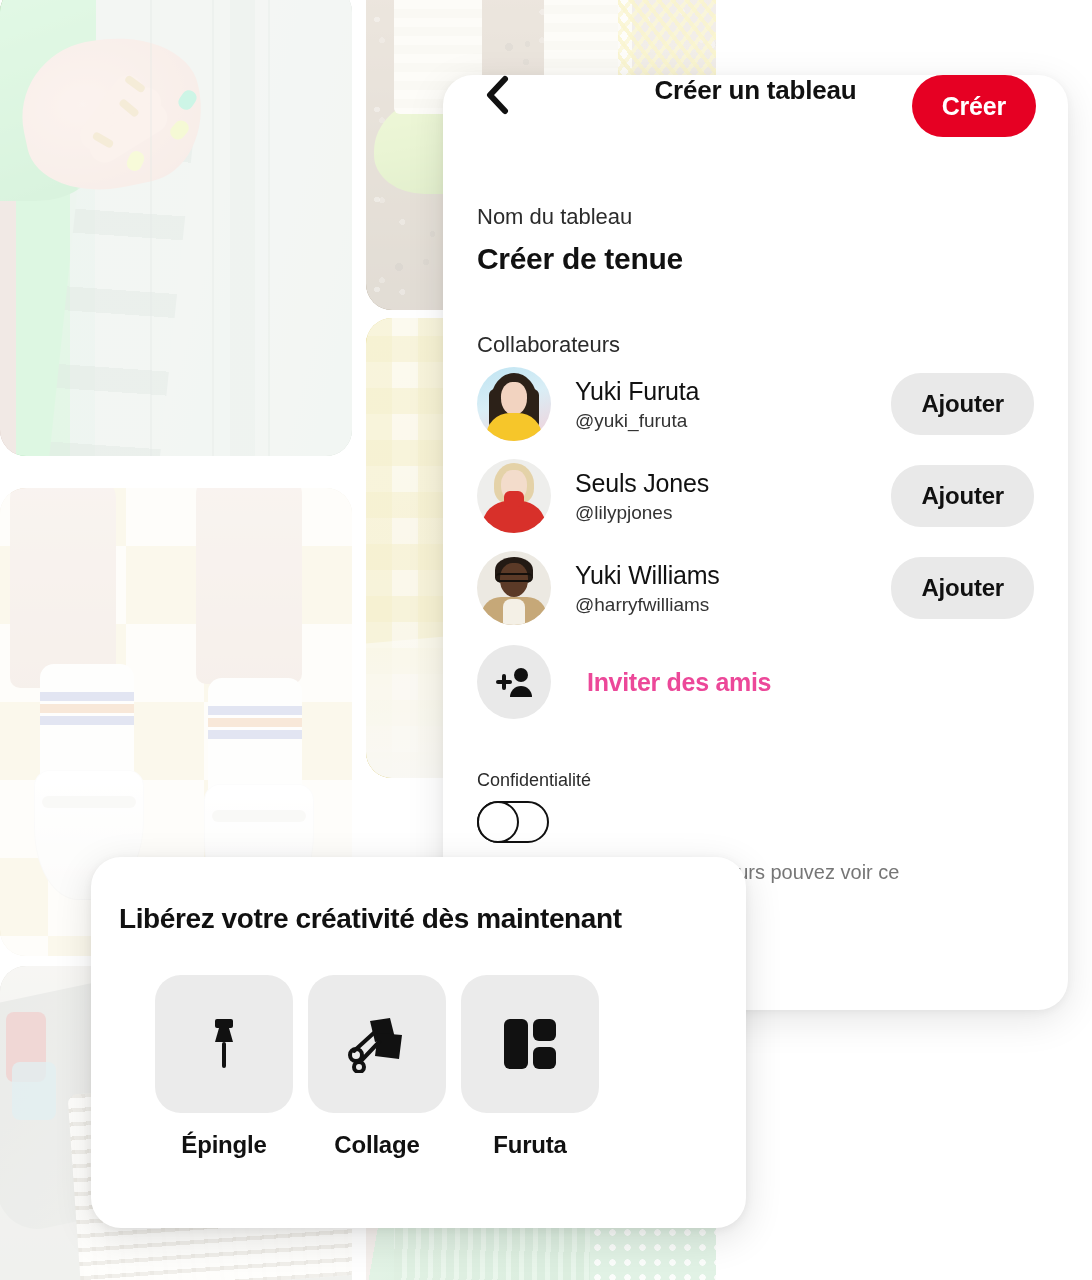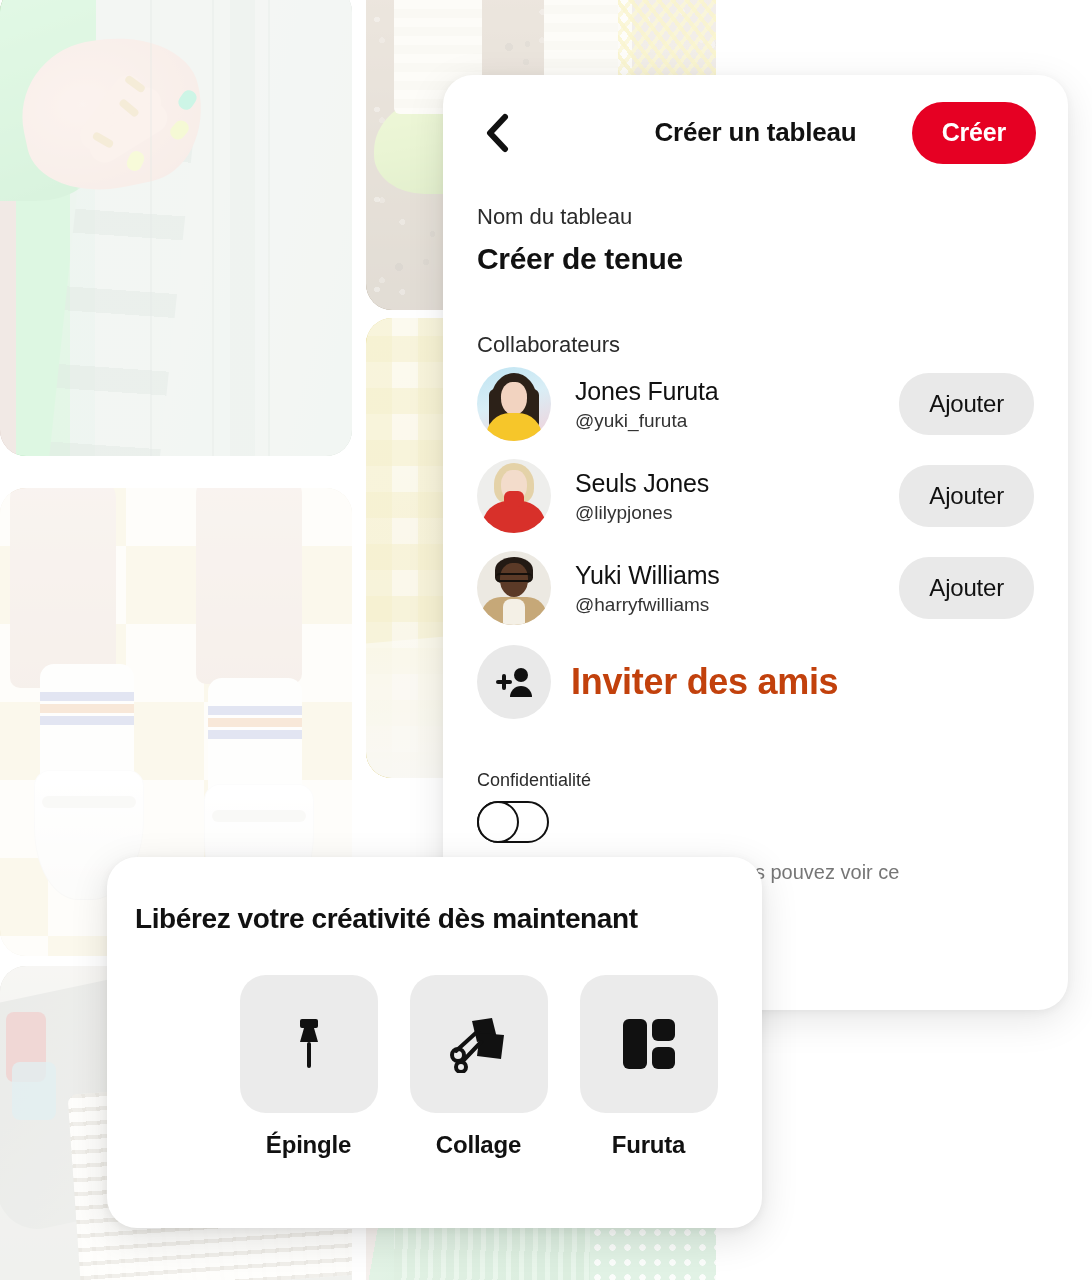--- a/index.html
+++ b/index.html
@@ -261,21 +261,21 @@
     background: #ffffff;
     border-radius: 30px;
     box-shadow: 0 10px 38px rgba(0, 0, 0, 0.10), 0 2px 10px rgba(0, 0, 0, 0.05);
     overflow: hidden;
   }
 
   .sheet-header {
     position: relative;
     height: 115px;
     display: flex;
-    align-items: center;
+    align-items: flex-start;
     padding: 0 32px 0 34px;
   }
 
   .back-btn {
     width: 40px; height: 40px;
     display: flex; align-items: center; justify-content: center;
     cursor: pointer; background: none; border: none;
     flex: 0 0 auto;
   }
 
@@ -427,21 +427,21 @@
     margin-top: 4px;
   }
 
   .add-btn {
     background: #e9e9e9;
     border: none;
     border-radius: 30px;
     height: 62px;
     padding: 0 30px;
     font-size: 24px;
-    font-weight: 400;
+    font-weight: 700;
     color: #111111;
     font-family: inherit;
     cursor: pointer;
     flex: 0 0 auto;
     letter-spacing: -0.2px;
   }
 
   .invite-row {
     display: flex;
     align-items: center;
@@ -452,24 +452,24 @@
 
   .invite-icon {
     width: 74px; height: 74px;
     border-radius: 50%;
     background: #e9e9e9;
     display: flex; align-items: center; justify-content: center;
     flex: 0 0 auto;
   }
 
   .invite-label {
-    margin-left: 20px;
-    font-size: 36px;
+    margin-left: 36px;
+    font-size: 25px;
     font-weight: 700;
-    color: #c2410c;
+    color: #ec4899;
     letter-spacing: -0.3px;
   }
 
   .privacy-label {
     font-size: 18px;
     color: #2b2b2b;
     margin-top: 42px;
   }
 
   .privacy-row {
@@ -508,43 +508,42 @@
     font-size: 20px;
     color: #767676;
     margin-top: 16px;
     line-height: 1.35;
     max-width: 560px;
   }
 
   
   .create-card {
     position: absolute;
-    left: 107px;
+    left: 91px;
     top: 857px;
     width: 655px;
     height: 371px;
     background: #ffffff;
     border-radius: 30px;
     box-shadow: 0 10px 38px rgba(0, 0, 0, 0.12), 0 2px 10px rgba(0, 0, 0, 0.06);
     overflow: hidden;
   }
 
   .create-card-title {
     font-size: 28px;
     font-weight: 700;
     color: #111111;
     letter-spacing: -0.4px;
     padding: 46px 0 0 28px;
   }
 
   .tile-row {
     display: flex;
-    gap: 32px;
-    padding: 40px 0 0 88px;
-    justify-content: center;
+    gap: 15px;
+    padding: 40px 0 0 64px;
   }
 
   .tile {
     width: 138px;
     display: flex;
     flex-direction: column;
     align-items: center;
     cursor: pointer;
   }
 
@@ -671,21 +670,21 @@
 
       <div class="collab-row">
         <div class="avatar av-yuki">
           <div class="hair"></div>
             <div class="hs-l hair-side"></div>
           <div class="hs-r hair-side"></div>
             <div class="face"></div>
             <div class="body"></div>
         </div>
         <div class="collab-text">
-          <div class="collab-name">Jones Furuta</div>
+          <div class="collab-name">Yuki Furuta</div>
           <div class="collab-handle">@yuki_furuta</div>
         </div>
         <button class="add-btn">Ajouter</button>
       </div>
 
       <div class="collab-row">
         <div class="avatar av-lily">
           <div class="hair"></div>
             <div class="face"></div>
           <div class="body"></div>

